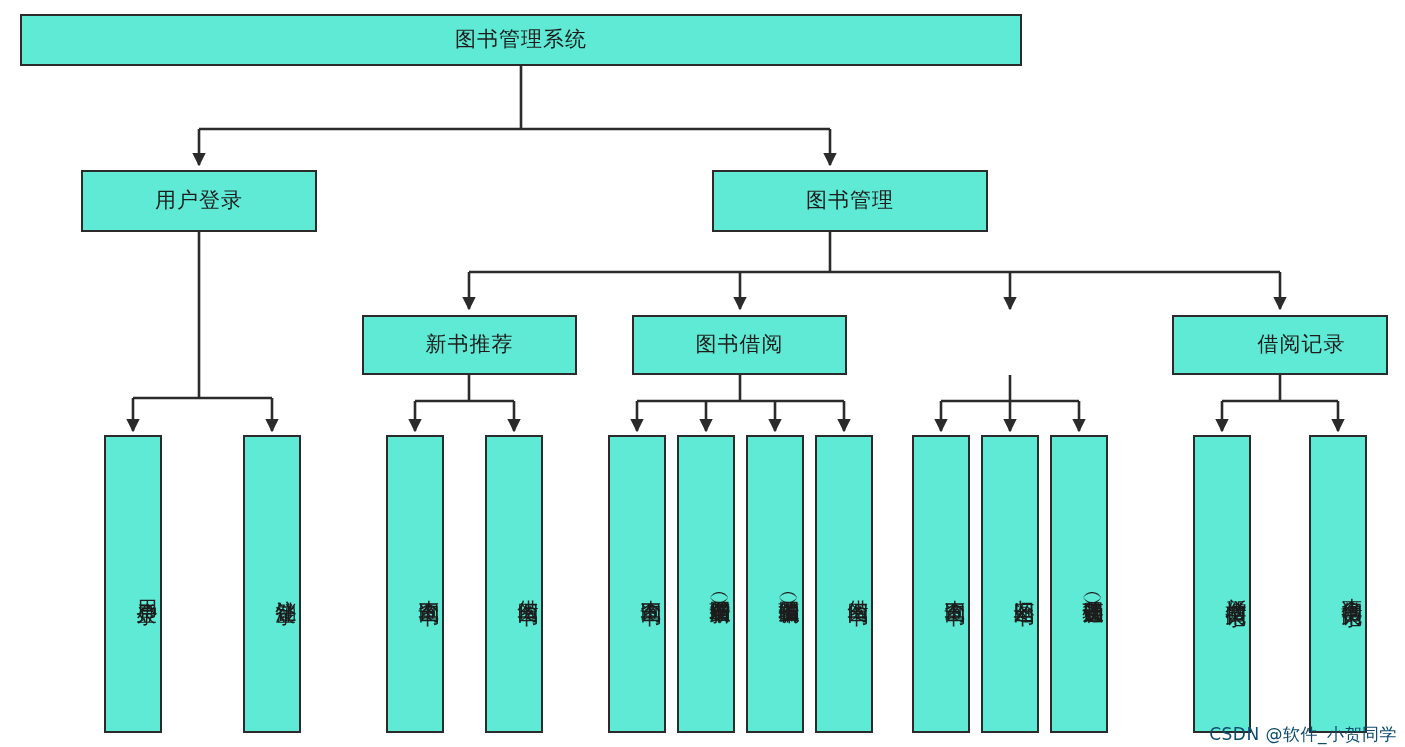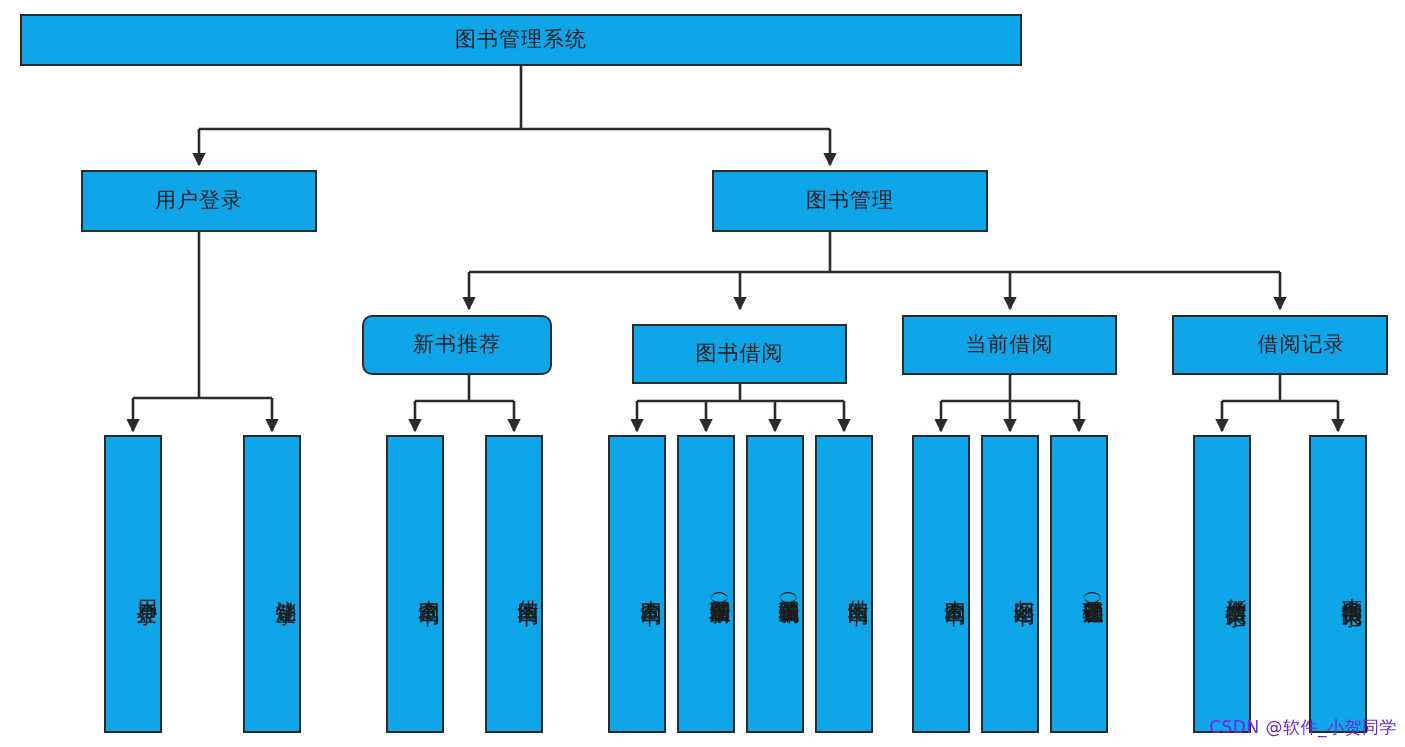--- a/index.html
+++ b/index.html
@@ -22,21 +22,21 @@
     position: absolute;
     left: 0;
     top: 0;
     width: 1405px;
     height: 747px;
     pointer-events: none;
   }
   .node {
     position: absolute;
     box-sizing: border-box;
-    background: #0ea5e9;
+    background: #5eead4;
     border: 2px solid #2b2b2b;
     display: flex;
     align-items: center;
     justify-content: center;
     color: #1c1c1c;
   }
   .node-h {
     font-size: 21px;
     letter-spacing: 1px;
     line-height: 1.2;
@@ -54,23 +54,23 @@
     white-space: nowrap;
     overflow: hidden;
   }
   .node-v.tall-text {
     padding-top: 2px;
     letter-spacing: 0px;
   }
   #watermark {
     position: absolute;
     right: 8px;
-    bottom: 8px;
+    bottom: 1px;
     font-size: 17px;
-    color: #6d28d9;
+    color: #0c4a6e;
     letter-spacing: 0.5px;
     white-space: nowrap;
     user-select: none;
   }
 </style>
 </head>
 <body>
 
 <div id="diagram-root">
 
@@ -128,28 +128,25 @@
     <span>图书管理系统</span>
   </div>
 
   <div class="node node-h" style="left:81px; top:170px; width:236px; height:62px;">
     <span>用户登录</span>
   </div>
   <div class="node node-h" style="left:712px; top:170px; width:276px; height:62px;">
     <span>图书管理</span>
   </div>
 
-  <div class="node node-h" style="left:362px; top:315px; width:190px; height:60px;border-radius:10px;">
+  <div class="node node-h" style="left:362px; top:315px; width:215px; height:60px;">
     <span>新书推荐</span>
   </div>
-  <div class="node node-h" style="left:632px; top:315px; width:215px; height:60px;margin-top:9px;">
+  <div class="node node-h" style="left:632px; top:315px; width:215px; height:60px;">
     <span>图书借阅</span>
-  </div>
-  <div class="node node-h" style="left:902px; top:315px; width:215px; height:60px;">
-    <span>当前借阅</span>
   </div>
   <div class="node node-h" style="left:1172px; top:315px; width:216px; height:60px;padding-left:43px;">
     <span>借阅记录</span>
   </div>
 
   <div class="node node-v" style="left:104px; top:435px; width:58px; height:298px;">
     <span>用户登录</span>
   </div>
   <div class="node node-v" style="left:243px; top:435px; width:58px; height:298px;">
     <span>注销登录</span>

